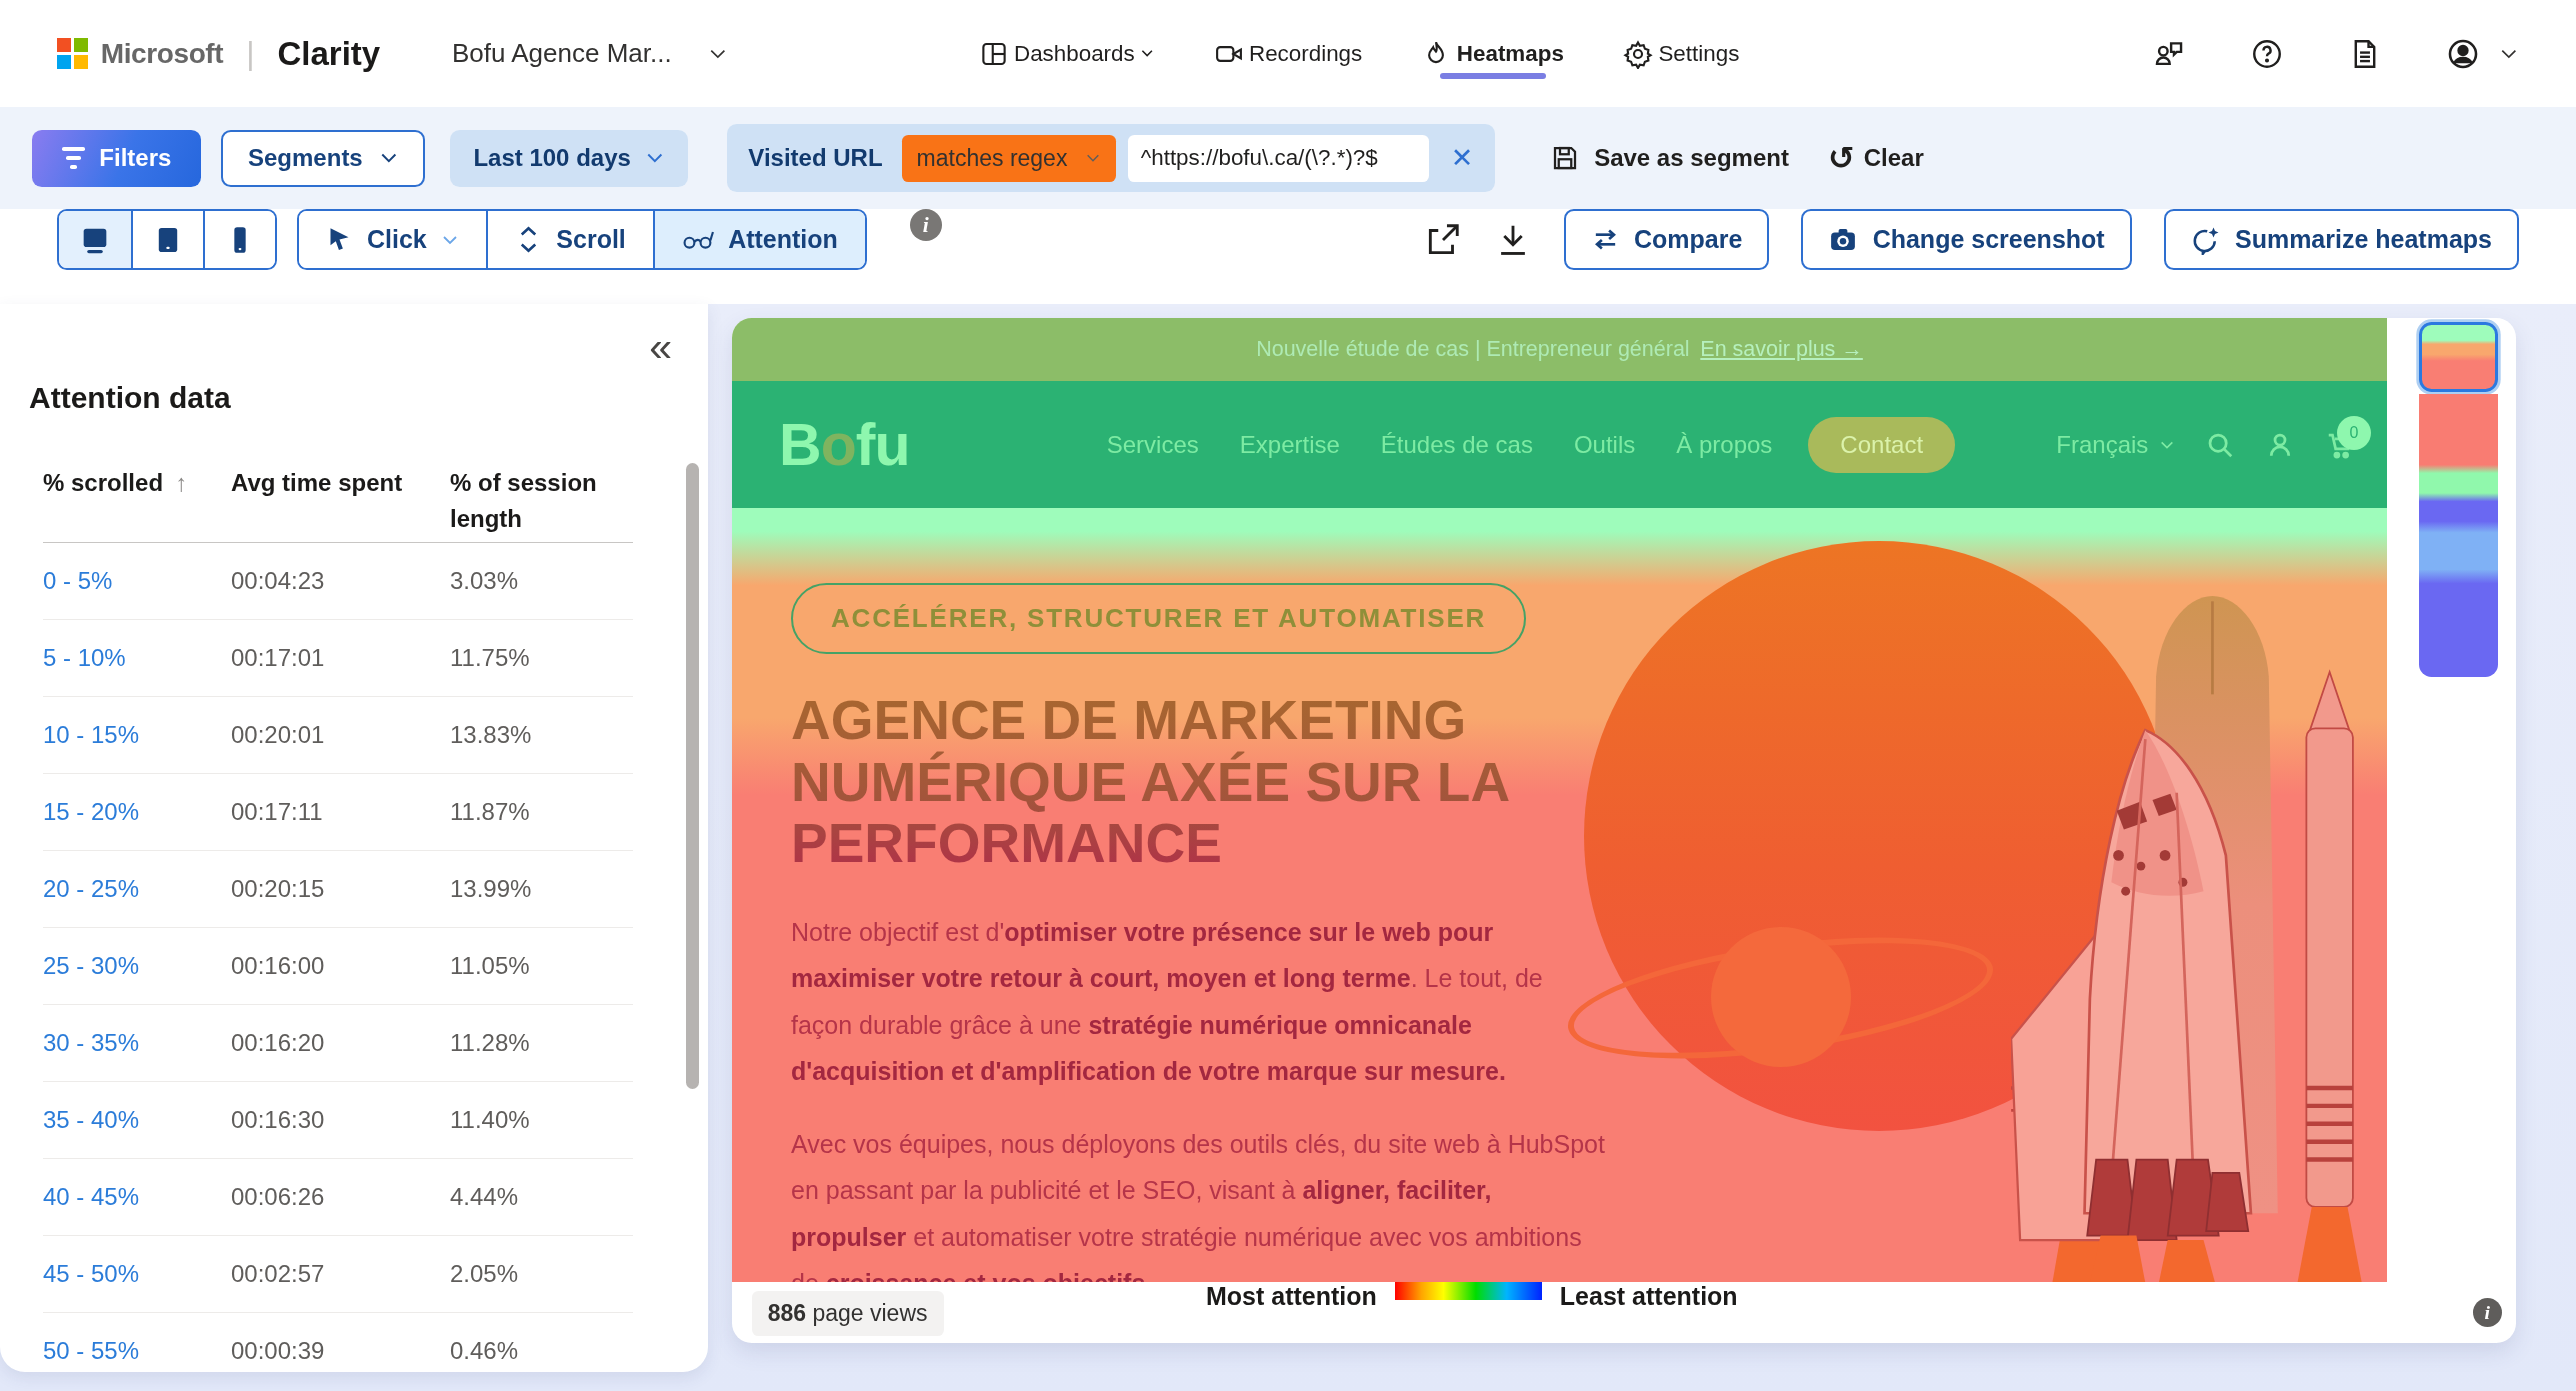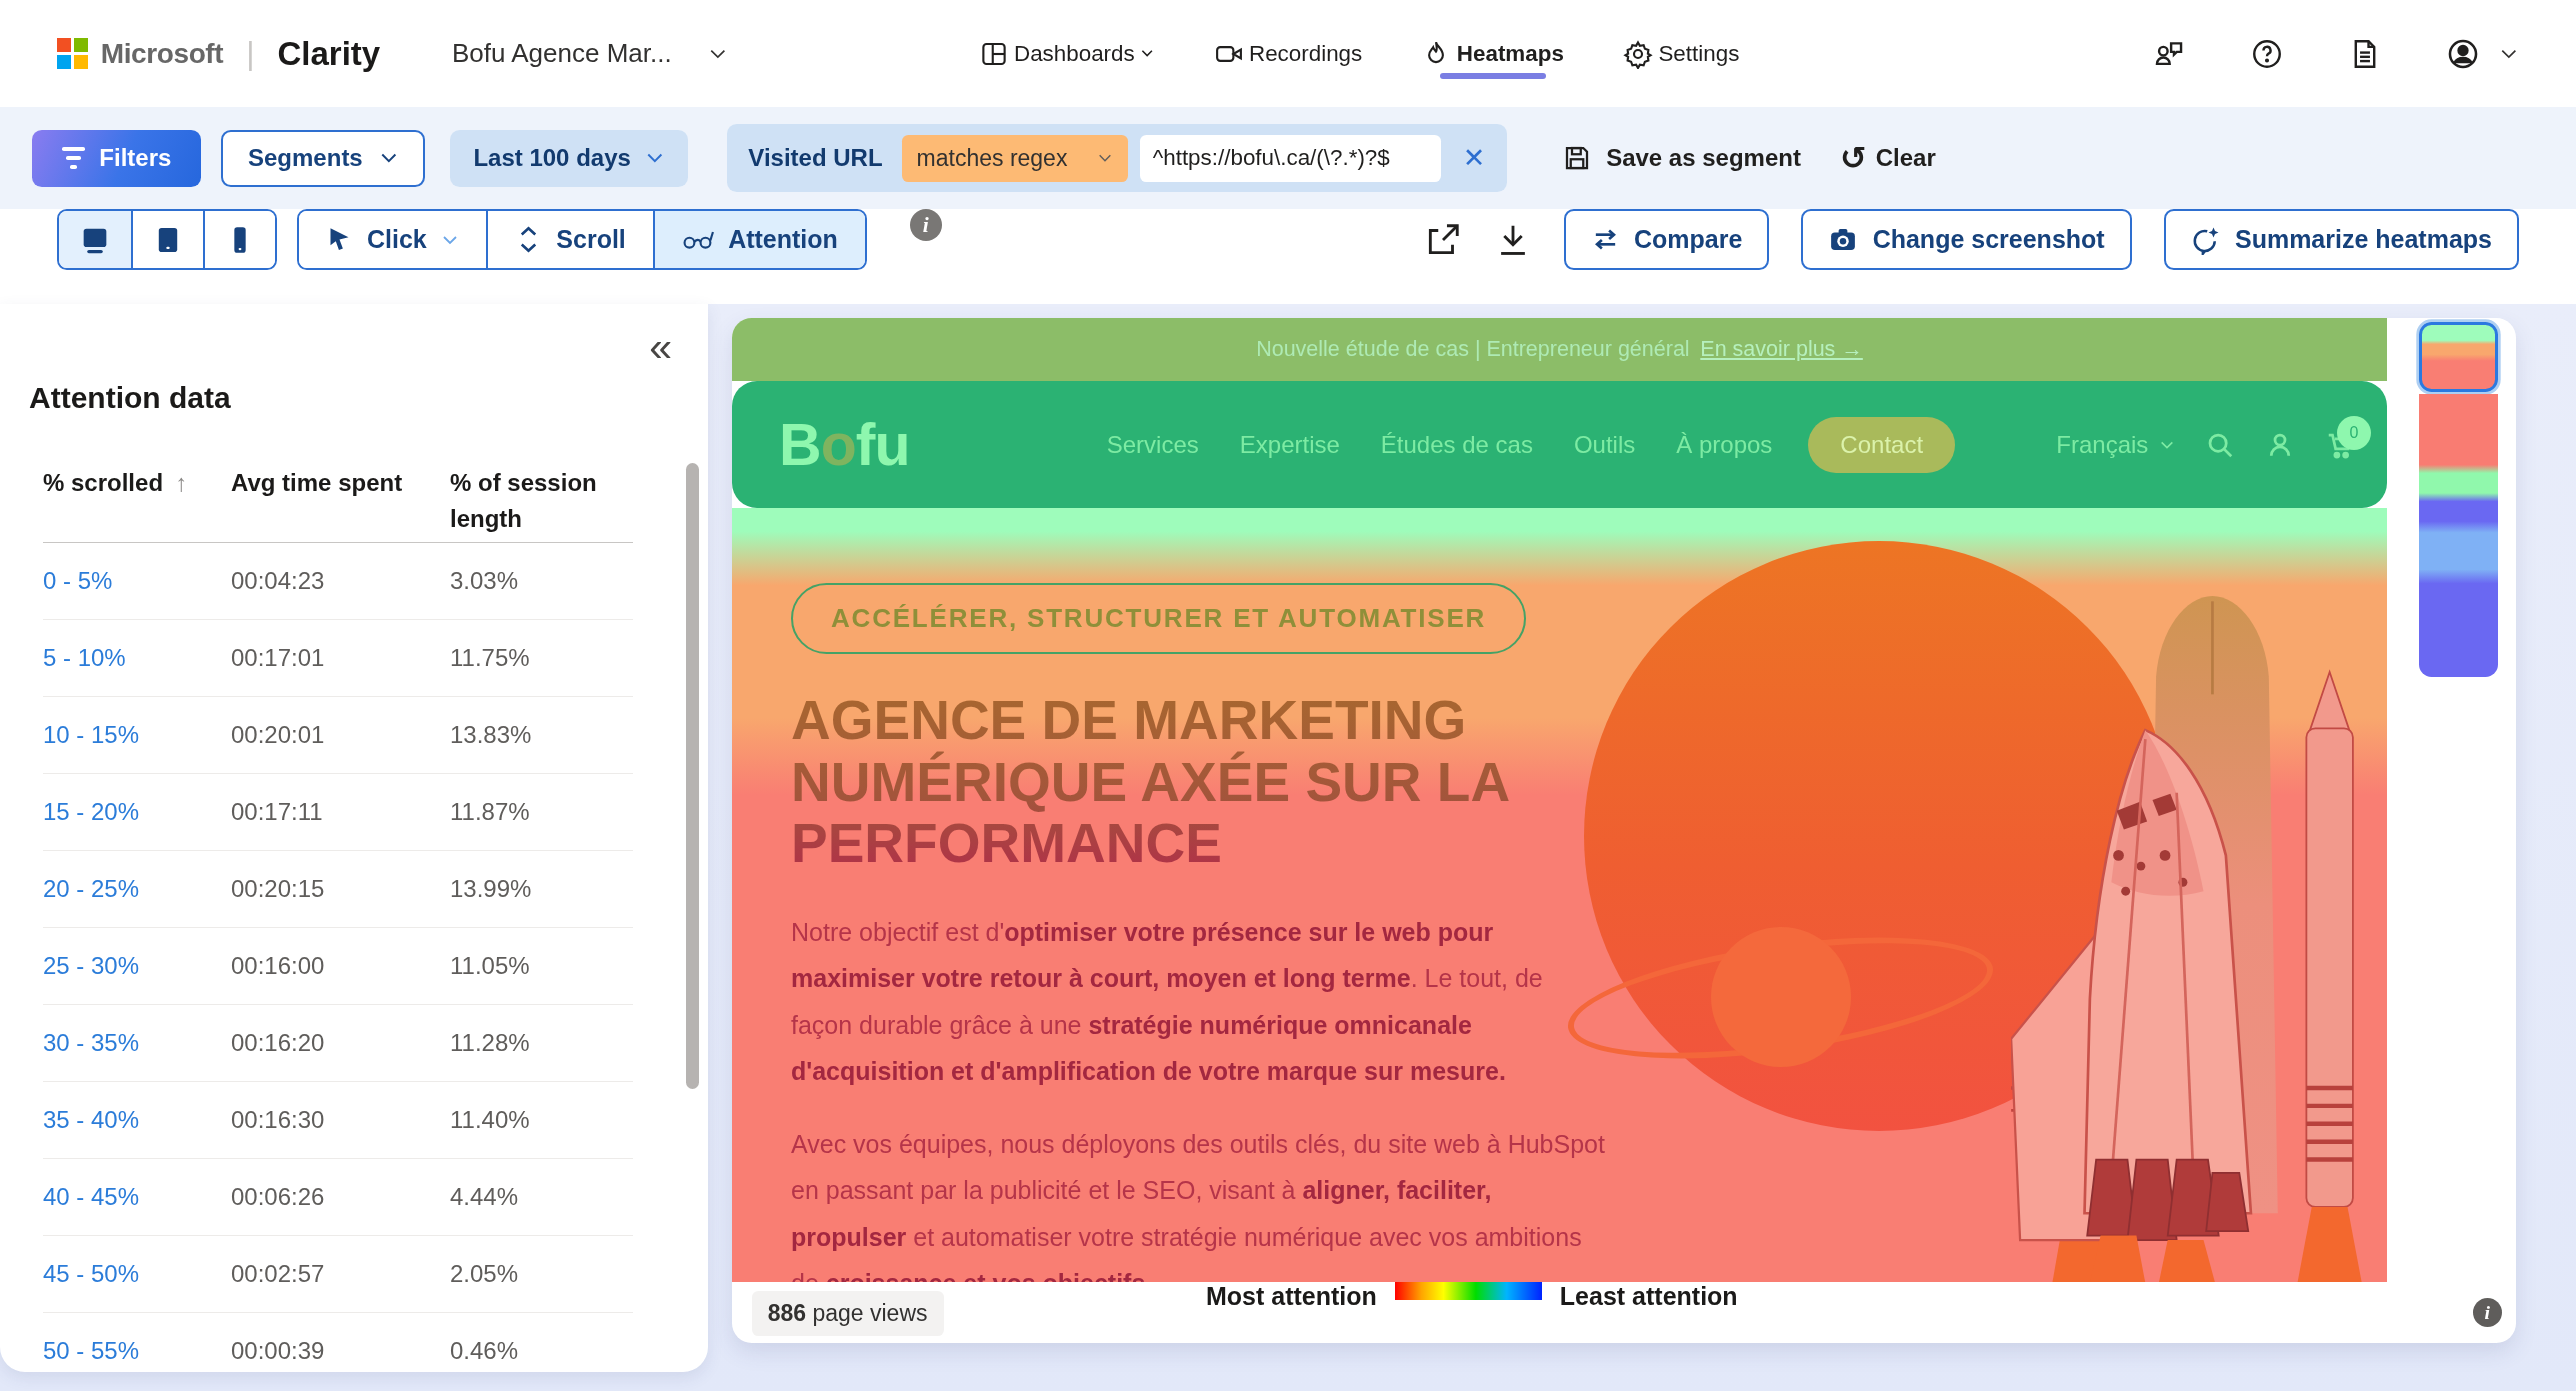--- a/index.html
+++ b/index.html
@@ -32,21 +32,21 @@
   .filterbar { position:absolute; top:107px; left:0; width:100%; height:102px; background:#eef3fb; display:flex; align-items:center; }
   .fbtn { height:57px; border-radius:9.8px; display:flex; align-items:center; font-size:24px; cursor:pointer; }
   .btn-filters { margin-left:32px; padding:0 30px; gap:14.3px; color:#fff; font-weight:700;
      background:linear-gradient(115deg,#8a7cf0 0%, #3a74e8 55%, #2667dd 100%); }
   .flt-icon { display:flex; flex-direction:column; gap:5.4px; align-items:center; }
   .flt-icon i { display:block; height:3.6px; border-radius:1.8px; background:#fff; }
   .btn-segments { margin-left:19.7px; padding:0 25px; gap:16px; background:#fff; border:2.2px solid #2e6fd0; color:#17427c; font-weight:700; }
   .btn-range { margin-left:25px; padding:0 23px; gap:14.3px; background:#cfe1f5; color:#123a6e; font-weight:700; }
   .urlgroup { margin-left:39px; height:68px; border-radius:9.8px; background:#cfe1f5; display:flex; align-items:center; padding:0 12.5px 0 21.5px; gap:12.5px; }
   .urlgroup .glabel { font-size:24px; color:#123a6e; font-weight:700; margin-right:7.2px; }
-  .sel { height:47px; background:#fdba74; border-radius:6.3px; display:flex; align-items:center; gap:30px; padding:0 14.3px; font-size:23px; color:#323130; cursor:pointer; }
+  .sel { height:47px; background:#f97316; border-radius:6.3px; display:flex; align-items:center; gap:18px; padding:0 14.3px; font-size:23px; color:#323130; cursor:pointer; }
   .urlinput { height:47px; width:301px; background:#fff; border-radius:6.3px; border:none; padding:0 12.5px; font-size:22.4px; color:#201f1e; font-family:inherit; }
   .xclose { font-size:27px; color:#2e6fd0; padding:0 9px; cursor:pointer; }
   .btn-save { margin-left:55px; gap:14.3px; color:#201f1e; font-weight:600; background:transparent; }
   .btn-clear { margin-left:39px; gap:9px; color:#201f1e; font-weight:600; background:transparent; }
   .undo-glyph { font-size:32px; line-height:1; color:#201f1e; }
 
   
   .toolbar { position:absolute; top:209px; left:0; width:100%; height:95px; background:#fff; display:flex; align-items:flex-start; }
   .devgroup { margin-left:57px; height:61px; border:2.2px solid #2e6fd0; border-radius:9.8px; display:flex; overflow:hidden; }
   .devcell { width:72px; display:flex; align-items:center; justify-content:center; cursor:pointer; background:#fff; }
@@ -81,21 +81,21 @@
   .pscroll { position:absolute; right:9px; top:159px; width:13.4px; height:626px; background:#b6b3b1; border-radius:7.2px; }
 
   
   .card { position:absolute; left:732px; top:14.3px; width:1784px; height:1025px; background:#fff;
      border-radius:19.7px; box-shadow:0 9px 21.5px rgba(60,70,120,0.13); }
   .shot { position:absolute; left:0; top:0; width:1655px; height:964px; border-radius:19.7px 0 0 0; overflow:hidden; }
 
   
   .sbanner { position:absolute; left:0; top:0; width:100%; height:63px; background:#8cbd68; display:flex; align-items:center; justify-content:center; gap:10.7px; font-size:21.5px; color:#aeeab4; }
   .sbanner .lnk { text-decoration:underline; cursor:pointer; color:#b6f0bd; }
-  .snav { position:absolute; left:0; top:63px; width:100%; height:127px; background:#2bb273; display:flex; align-items:center;border-radius:25px; }
+  .snav { position:absolute; left:0; top:63px; width:100%; height:127px; background:#2bb273; display:flex; align-items:center; }
   .slogo { margin-left:47px; font-size:59px; font-weight:700; color:#8ef7ae; letter-spacing:-0.9px; cursor:pointer; }
   .slogo .o { color:#7fb45f; }
   .slinks { margin-left:197px; display:flex; align-items:center; gap:41px; font-size:24px; color:#7deba3; }
   .slinks span { cursor:pointer; }
   .scontact { margin-left:36px; background:#a9ba5b; color:#dbf2ab; border-radius:894px; padding:14.3px 32px; font-size:24px; cursor:pointer; }
   .snav-right { margin-left:auto; margin-right:32px; display:flex; align-items:center; gap:30px; color:#7deba3; font-size:24px; }
   .snicon { width:30px; height:30px; cursor:pointer; }
   .cartwrap { position:relative; cursor:pointer; }
   .cartbadge { position:absolute; top:-14.3px; right:-16px; width:34px; height:34px; border-radius:50%; background:#8ef7ae; color:#2bb273; font-size:16px; display:flex; align-items:center; justify-content:center; }
 

